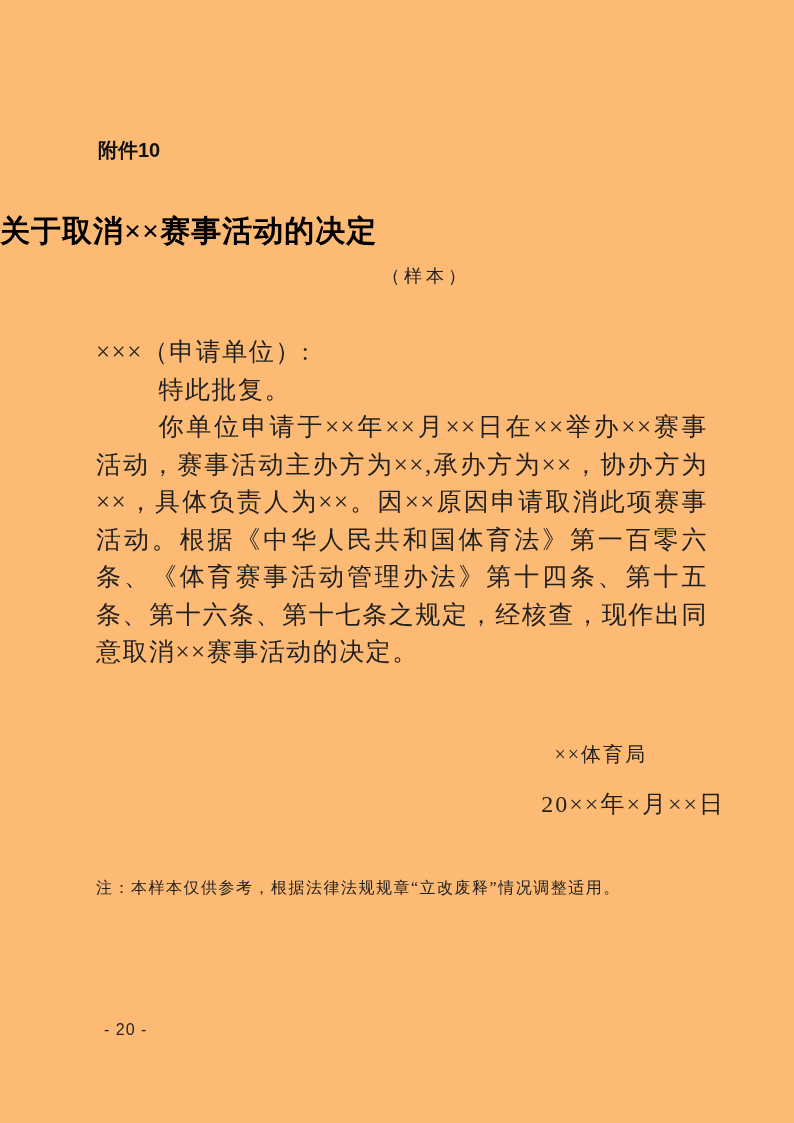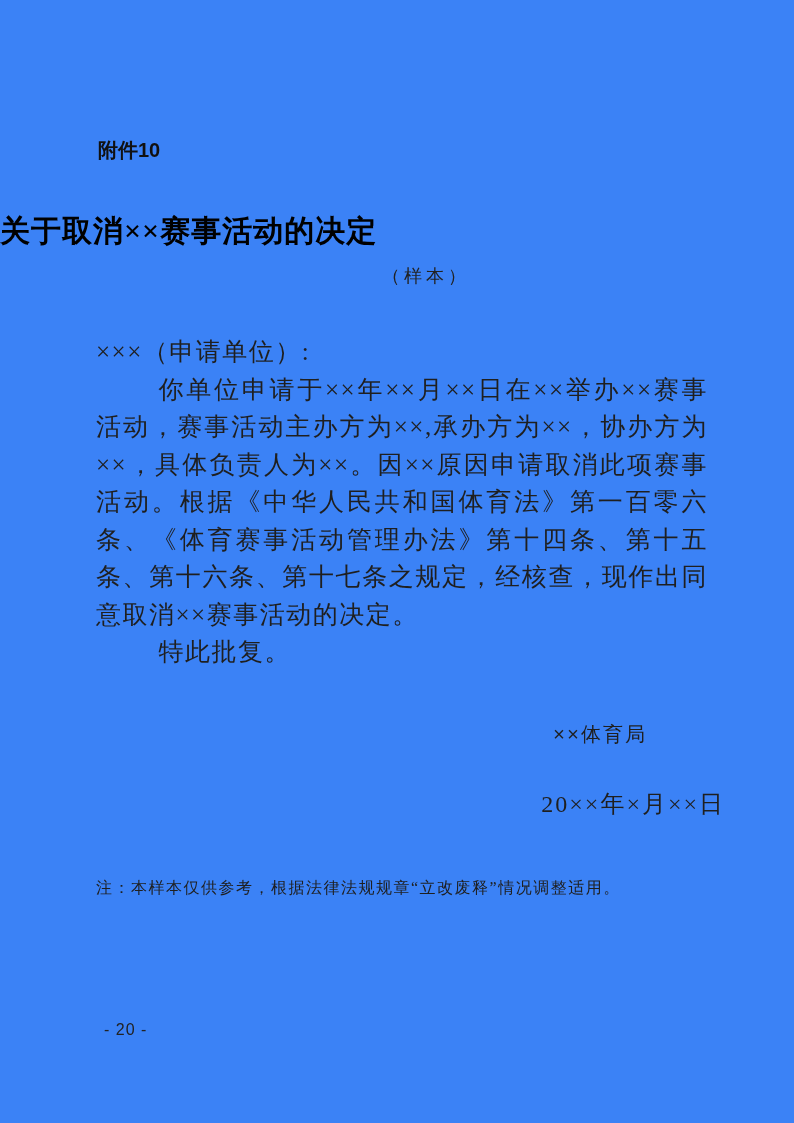--- a/index.html
+++ b/index.html
@@ -5,21 +5,21 @@
   html, body {
     margin: 0;
     padding: 0;
     background: #e8e8e8;
   }
   .page {
     position: relative;
     width: 794px;
     height: 1123px;
     margin: 0 auto;
-    background: #3b82f6;
+    background: #fdba74;
     color: #1f1f1f;
     font-family: "Liberation Serif", "DejaVu Serif", serif;
     overflow: hidden;
   }
   .attachment-label {
     position: absolute;
     left: 98px;
     top: 137px;
     font-family: "Liberation Sans", "DejaVu Sans", sans-serif;
     font-size: 20px;
@@ -57,25 +57,24 @@
     font-size: 25px;
     line-height: 37.5px;
     letter-spacing: 1.5px;
     text-align: justify;
     text-justify: inter-character;
   }
   .doc-body p { margin: 0; }
   .indent { text-indent: 2.5em; }
   .signature-org {
     position: absolute;
-    top: 721px;
+    top: 741px;
     right: 147px;
     font-size: 20px;
     letter-spacing: 2px;
-    font-family: Liberation Mono, monospace;
   }
   .signature-date {
     position: absolute;
     top: 788px;
     right: 69px;
     font-size: 24px;
     letter-spacing: 2px;
   }
   .doc-note {
     position: absolute;
@@ -104,22 +103,22 @@
 <div class="page">
 
   <div class="attachment-label">附件10</div>
 
   <h1 class="doc-title">关于取消××赛事活动的决定</h1>
 
   <div class="doc-subtitle">（样本）</div>
 
   <div class="doc-body">
     <p>×××（申请单位）:</p>
+    <p class="indent">特此批复。</p>
     <p class="indent">你单位申请于××年××月××日在××举办××赛事活动，赛事活动主办方为××,承办方为××，协办方为××，具体负责人为××。因××原因申请取消此项赛事活动。根据《中华人民共和国体育法》第一百零六条、《体育赛事活动管理办法》第十四条、第十五条、第十六条、第十七条之规定，经核查，现作出同意取消××赛事活动的决定。</p>
-    <p class="indent">特此批复。</p>
   </div>
 
   <div class="signature-org">××体育局</div>
 
   <div class="signature-date">20××年×月××日</div>
 
   <div class="doc-note">注：本样本仅供参考，根据法律法规规章“立改废释”情况调整适用。</div>
 
   <div class="page-number">- 20 -</div>
 

